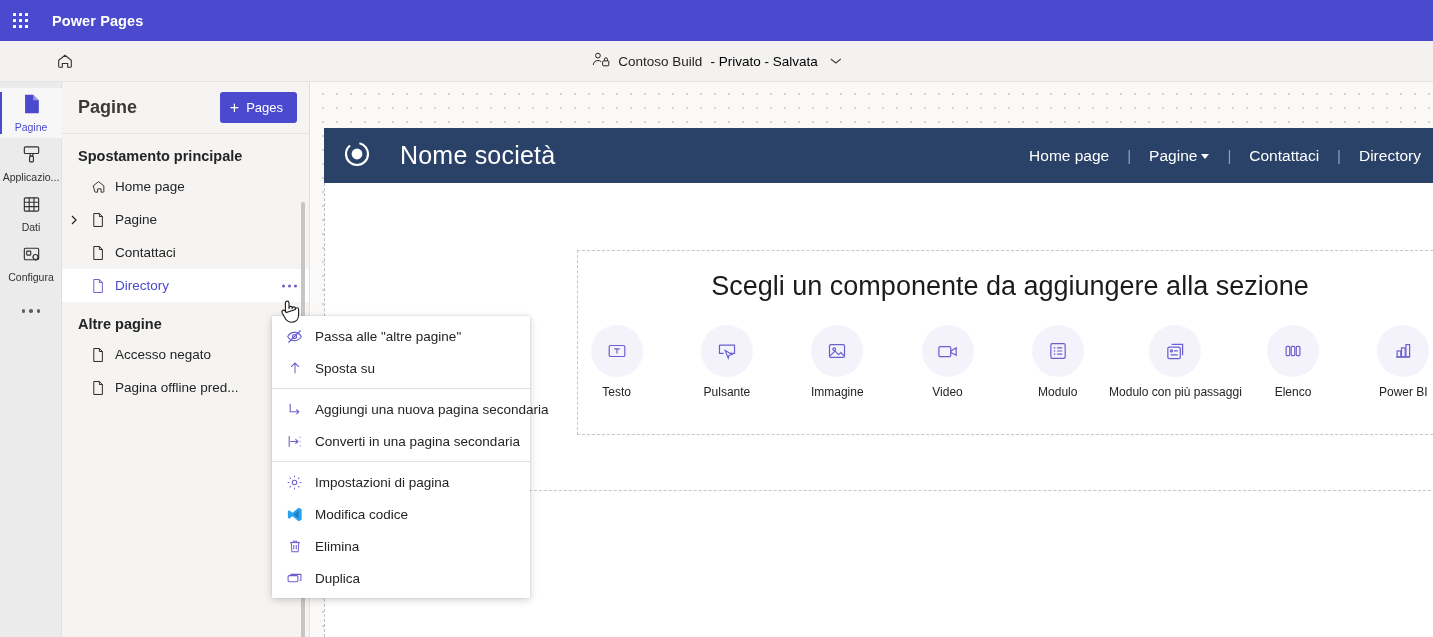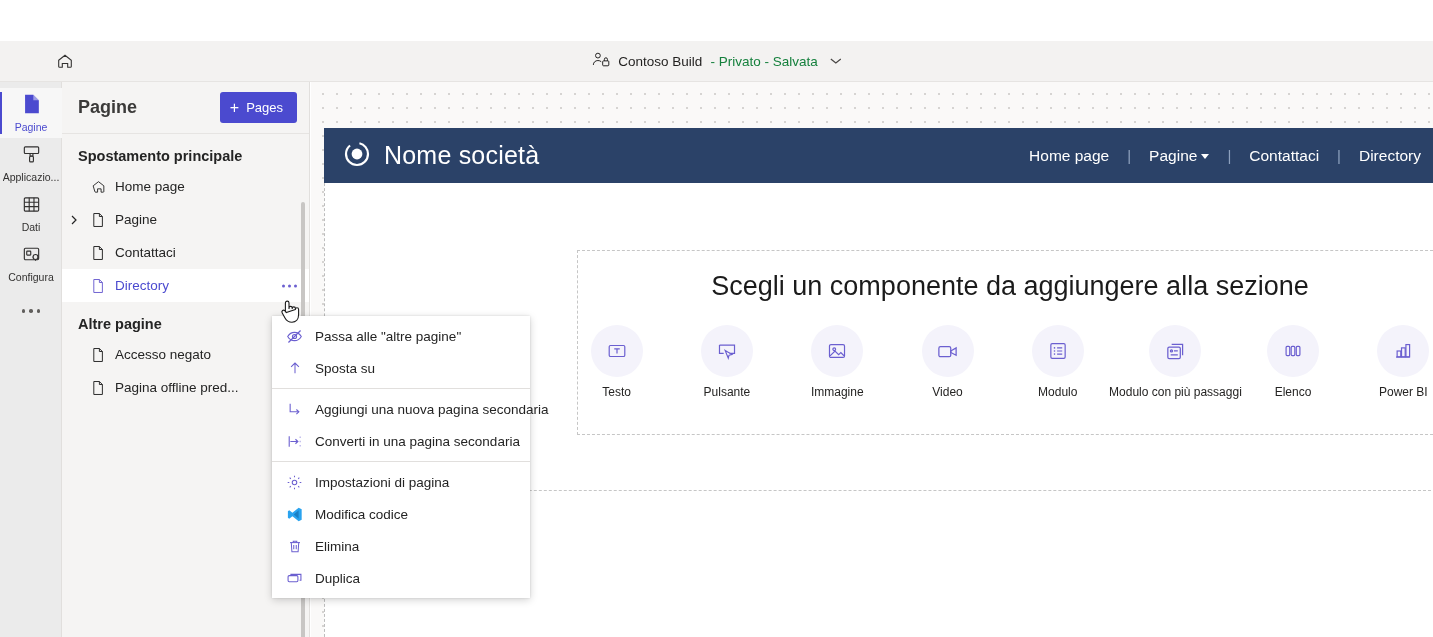--- a/index.html
+++ b/index.html
@@ -43,21 +43,21 @@
     width: 34px; height: 30px; margin-left: 17px;
     display: flex; align-items: center; justify-content: center;
     cursor: pointer; border-radius: 3px;
   }
   .site-chip {
     position: absolute; left: 50%; transform: translateX(-50%);
     display: flex; align-items: center; gap: 8px;
     font-size: 13.5px; cursor: pointer; white-space: nowrap;
   }
   .site-chip .nm { color: #201f1e; }
-  .site-chip .meta { color: #15803d; }
+  .site-chip .meta { color: #000000; }
   .site-chip .chev { color: #484644; font-size: 11px; margin-left: 4px; }
 
   
   .rail {
     position: absolute; left: 0; top: 82px; width: 62px; height: 555px;
     background: #ebebeb;
     border-right: 1px solid #e1dfdd;
     padding-top: 6px;
   }
   .rail-item {
@@ -132,21 +132,21 @@
     background: #ffffff;
     border: 1px dashed #bdbdbd;
     border-top: none;
   }
   .site-header {
     position: absolute; left: 13px; top: 46px; right: -8px; height: 55px;
     background: #2b4268;
     display: flex; align-items: center; justify-content: space-between;
     padding: 0 0 0 20px;
   }
-  .site-brand { display: flex; align-items: center; gap: 14px; }
+  .site-brand { display: flex; align-items: center; gap: 30px; }
   .site-brand .name { color: #ffffff; font-size: 25px; letter-spacing: .2px; }
   .site-nav { display: flex; align-items: center; color: #fff; font-size: 15.5px; padding-right: 2px; }
   .site-nav a { color: #fff; text-decoration: none; padding: 0 18px; white-space: nowrap; cursor: pointer; }
   .site-nav .sep { color: #8da0bd; font-size: 15px; }
   .caret-dn {
     display: inline-block; width: 0; height: 0; margin-left: 4px;
     border-left: 4px solid transparent; border-right: 4px solid transparent;
     border-top: 5px solid #fff; vertical-align: middle;
   }
 
@@ -193,20 +193,36 @@
   .msep { height: 1px; background: #e1dfdd; margin: 4px 0; }
 
   
   .cursor { position: absolute; left: 277px; top: 297px; z-index: 60; pointer-events: none; }
 </style>
 </head>
 <body>
 
 <div class="app">
 
+  <div class="brandbar">
+    <div class="waffle">
+      <div class="waffle-grid">
+          <i></i>
+          <i></i>
+          <i></i>
+          <i></i>
+          <i></i>
+          <i></i>
+          <i></i>
+          <i></i>
+          <i></i>
+        </div>
+    </div>
+    <div class="brand-title">Power Pages</div>
+  </div>
 
   <div class="cmdbar">
     <div class="home-btn">
       <svg width="18" height="18" viewBox="0 0 20 20" fill="none" stroke="#323130" stroke-width="1.2">
         <path d="M3 9.2 10 3.6l7 5.6V16a1 1 0 0 1-1 1h-3v-4.3H7V17H4a1 1 0 0 1-1-1z"></path>
       </svg>
     </div>
     <div class="site-chip">
       <span>
         <svg width="19" height="17" viewBox="0 0 22 20" fill="none" stroke="#201f1e" stroke-width="1.15">

